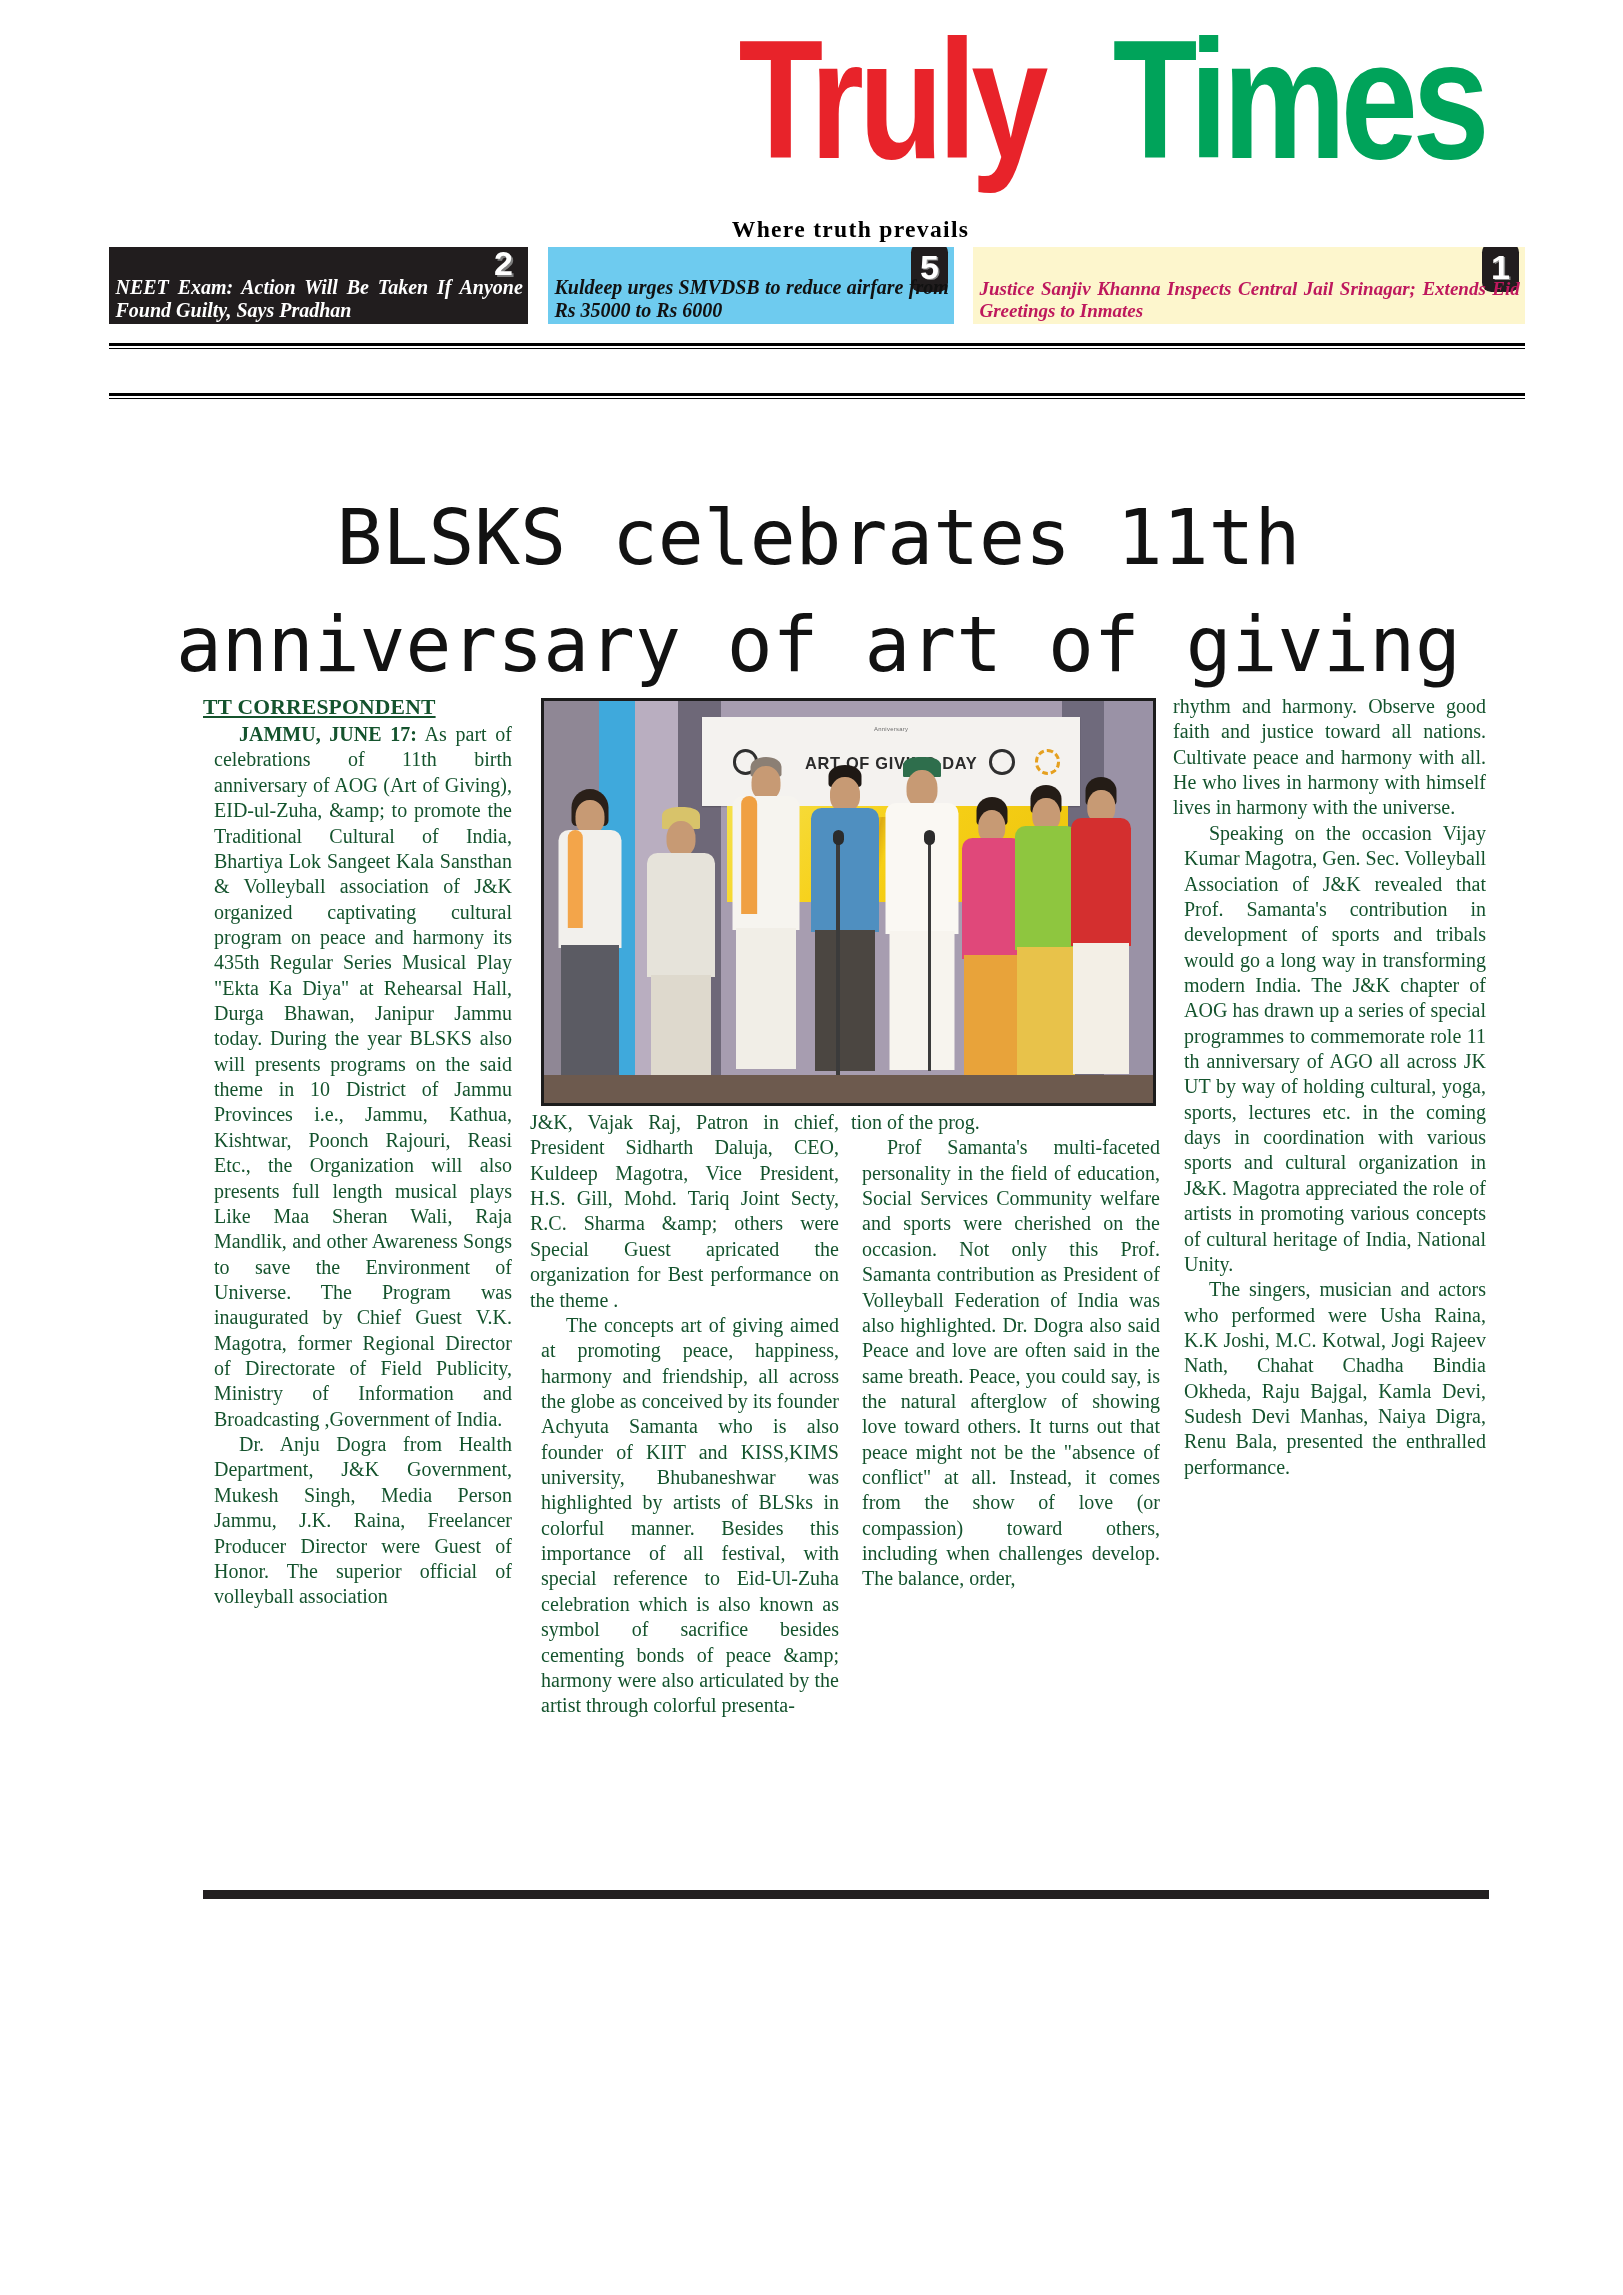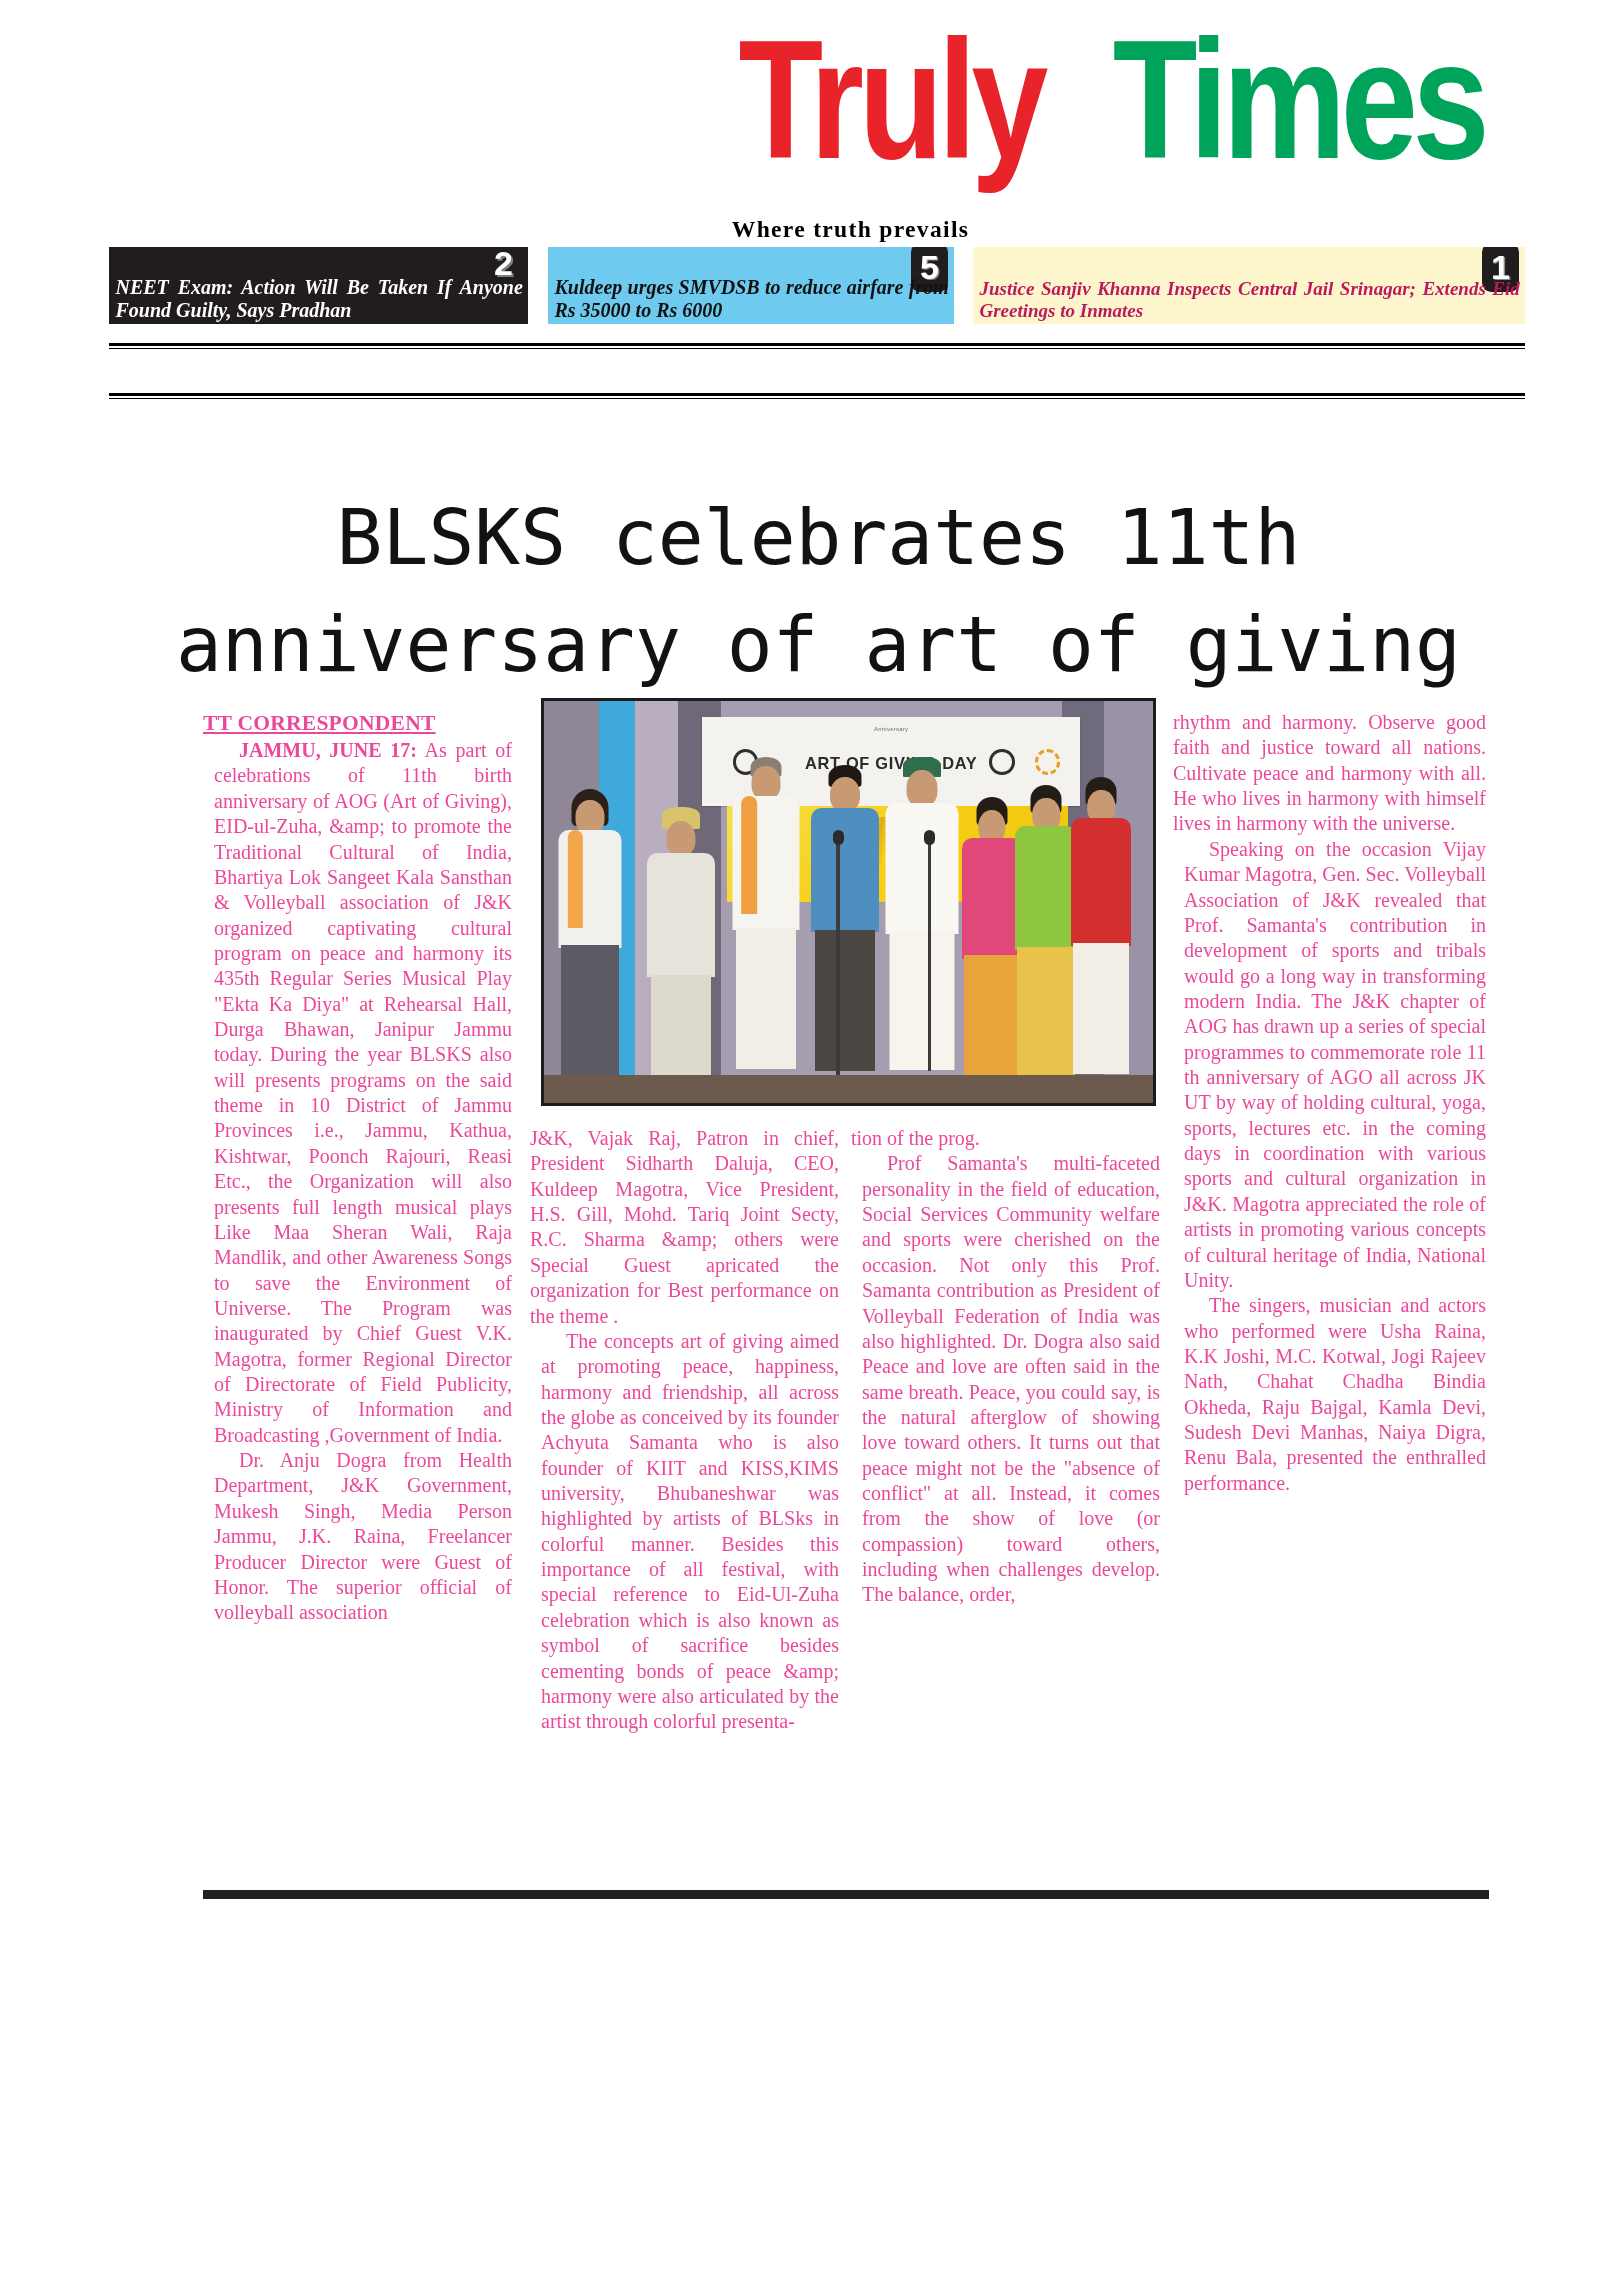--- a/index.html
+++ b/index.html
@@ -218,28 +218,28 @@
   
   .article {
     position: absolute;
     left: 203px;
     top: 694px;
     width: 1286px;
     height: 1165px;
   }
   .col {
     position: absolute;
-    top: 16px;
+    top: 0;
     width: 309px;
     font-family: "Liberation Serif", "DejaVu Serif", serif;
     font-size: 20px;
     line-height: 1.268;
     text-align: justify;
     text-align-last: left;
-    color: #ec4899;
+    color: #14532d;
     hyphens: manual;
     word-spacing: 0px;
   }
   .col-1 { left: 0px; }
   .col-2 { left: 327px; }
   .col-3 { left: 648px; }
   .col-4 { left: 970px; width: 313px; }
 
   .byline {
     display: block;

